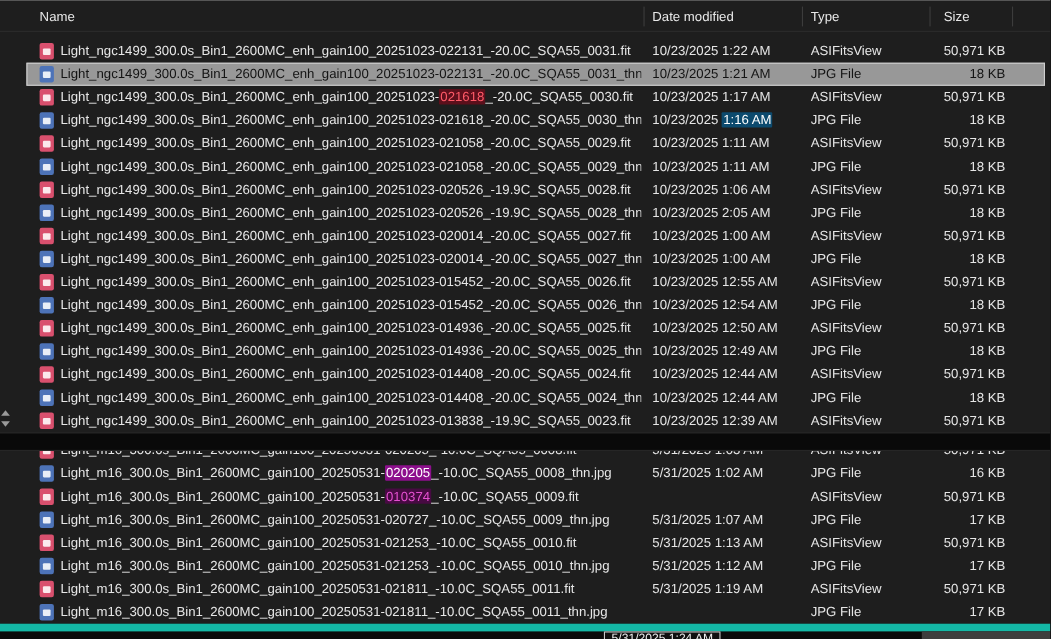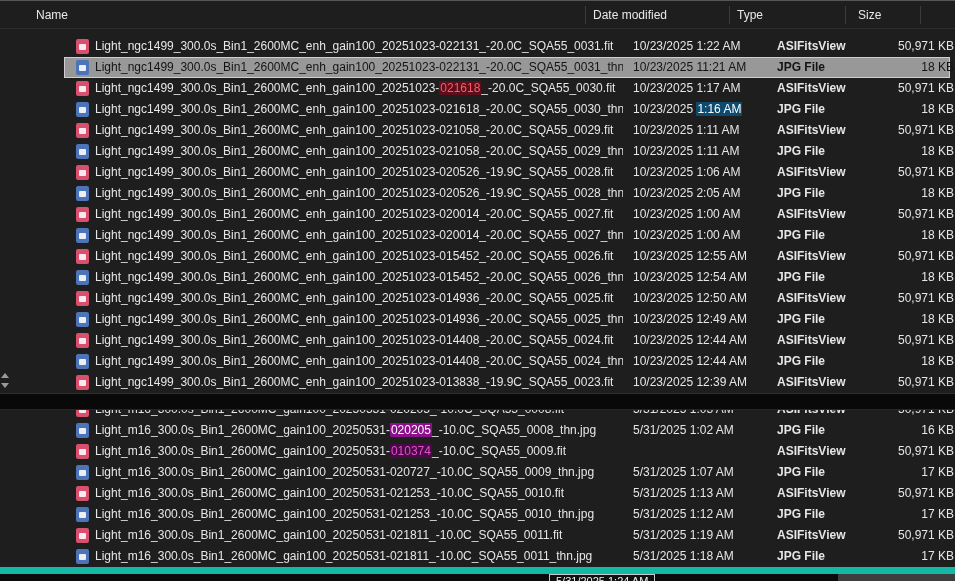--- a/index.html
+++ b/index.html
@@ -10,31 +10,31 @@
     position:relative; width:955px; height:581px;
     background:#1e1e1e; border-top:1px solid #565656; overflow:hidden;
   }
 
   
   .header { position:relative; height:28px; background:#1e1e1e; border-bottom:1px solid #2c2c2c; }
   .h-label { position:absolute; top:0; height:28px; line-height:28px; color:#e8e8e8; cursor:default; }
   .col-sep { position:absolute; top:5px; height:18px; width:1px; background:#3c3c3c; }
 
   
-  .list { position:relative;padding-left:40px; }
+  .list { position:relative; }
   .list-top { height:364px; padding-top:7px; }
   .list-bottom { height:176px; overflow:hidden; }
   .list-bottom .row:first-child { margin-top:-11px; }
 
   .row { position:relative; height:21px; }
   .row > * { z-index:1; }
   .cell { position:absolute; top:0; height:21px; line-height:21px; white-space:nowrap; overflow:hidden; }
   .name { left:55px; width:528px; }
   .date { left:593px; width:138px; }
-  .type { left:737px; width:100px;font-weight:bold; }
+  .type { left:737px; width:100px; }
   .size { left:836px; width:78px; text-align:right; }
 
   .row.selected { color:#141414; }
   .row.selected::before {
     content:""; position:absolute; left:24px; right:5px; top:0; bottom:0;
     background:#989898; border:1px solid #cfcfcf; z-index:0;
   }
 
   
   .icon { position:absolute; left:36px; top:3px; width:13px; height:15px; border-radius:2px; }
@@ -86,21 +86,21 @@
       <div class="row">
     <span class="icon icon-fit"></span>
     <span class="cell name">Light_ngc1499_300.0s_Bin1_2600MC_enh_gain100_20251023-022131_-20.0C_SQA55_0031.fit</span>
     <span class="cell date">10/23/2025 1:22 AM</span>
     <span class="cell type">ASIFitsView</span>
     <span class="cell size">50,971 KB</span>
   </div>
       <div class="row selected">
     <span class="icon icon-jpg"></span>
     <span class="cell name">Light_ngc1499_300.0s_Bin1_2600MC_enh_gain100_20251023-022131_-20.0C_SQA55_0031_thn.jpg</span>
-    <span class="cell date">10/23/2025 11:21 AM</span>
+    <span class="cell date">10/23/2025 1:21 AM</span>
     <span class="cell type">JPG File</span>
     <span class="cell size">18 KB</span>
   </div>
       <div class="row">
     <span class="icon icon-fit"></span>
     <span class="cell name">Light_ngc1499_300.0s_Bin1_2600MC_enh_gain100_20251023-<span class="hl hl-red">021618</span>_-20.0C_SQA55_0030.fit</span>
     <span class="cell date">10/23/2025 1:17 AM</span>
     <span class="cell type">ASIFitsView</span>
     <span class="cell size">50,971 KB</span>
   </div>
@@ -251,21 +251,20 @@
       <div class="row">
     <span class="icon icon-fit"></span>
     <span class="cell name">Light_m16_300.0s_Bin1_2600MC_gain100_20250531-021811_-10.0C_SQA55_0011.fit</span>
     <span class="cell date">5/31/2025 1:19 AM</span>
     <span class="cell type">ASIFitsView</span>
     <span class="cell size">50,971 KB</span>
   </div>
       <div class="row">
     <span class="icon icon-jpg"></span>
     <span class="cell name">Light_m16_300.0s_Bin1_2600MC_gain100_20250531-021811_-10.0C_SQA55_0011_thn.jpg</span>
-    <span class="cell date">5/31/2025 1:18 AM</span>
     <span class="cell type">JPG File</span>
     <span class="cell size">17 KB</span>
   </div>
     </div>
 
   <div class="scroll-arrows">
     <div class="tri-up"></div>
     <div class="tri-down"></div>
   </div>
 

